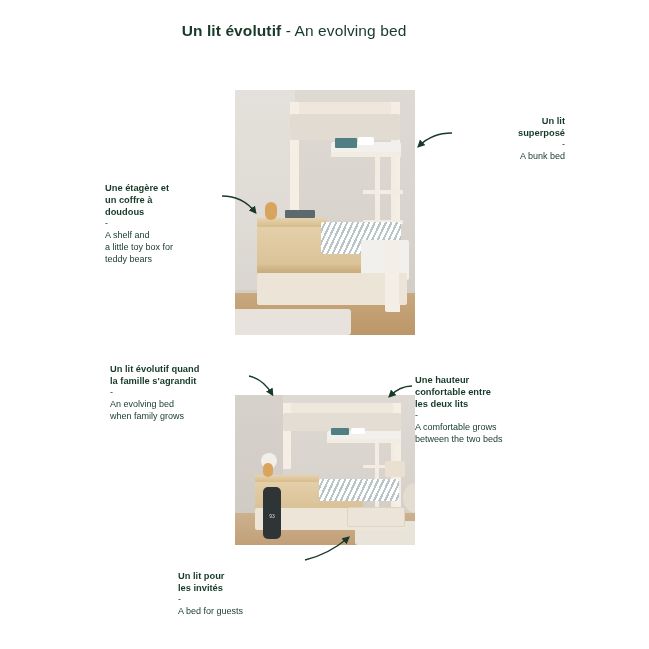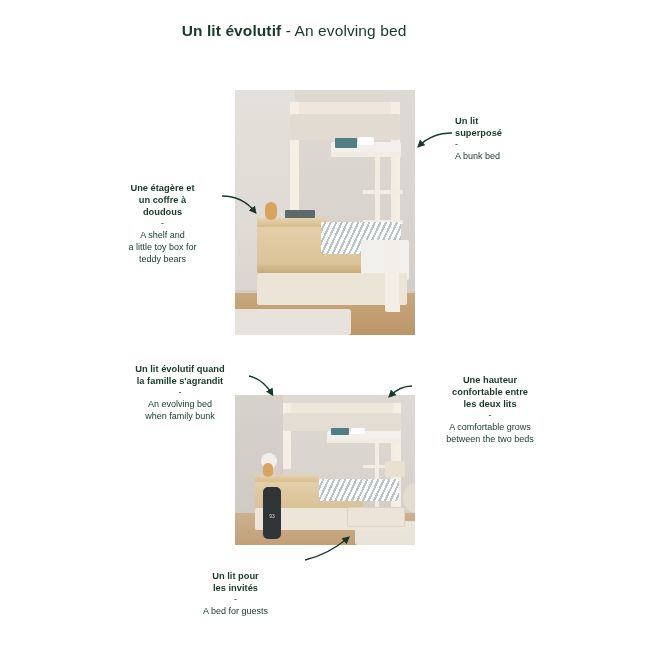--- a/index.html
+++ b/index.html
@@ -182,22 +182,22 @@
   .callout .dash {
     display: block;
     line-height: 11px;
     font-weight: normal;
   }
   .callout .en {
     font-weight: normal;
     font-size: 9px;
     line-height: 12px;
   }
-  .align-left { text-align: left; }
-  .align-center { text-align: center; }
+  .align-left { text-align: right; }
+  .align-center { }
 
   
   .arrows {
     position: absolute;
     left: 0; top: 0;
     width: 649px;
     height: 649px;
     pointer-events: none;
   }
 </style>
@@ -295,21 +295,21 @@
   <div class="en">A shelf and</div>
   <div class="en">a little toy box for</div>
   <div class="en">teddy bears</div>
 </div>
 
 <div class="callout align-center" style="left:110px;top:363px;width:140px;">
   <div class="fr">Un lit évolutif quand</div>
   <div class="fr">la famille s'agrandit</div>
   <div class="dash">-</div>
   <div class="en">An evolving bed</div>
-  <div class="en">when family bunk</div>
+  <div class="en">when family grows</div>
 </div>
 
 <div class="callout align-center" style="left:415px;top:374px;width:150px;">
   <div class="fr">Une hauteur</div>
   <div class="fr">confortable entre</div>
   <div class="fr">les deux lits</div>
   <div class="dash">-</div>
   <div class="en">A comfortable grows</div>
   <div class="en">between the two beds</div>
 </div>

